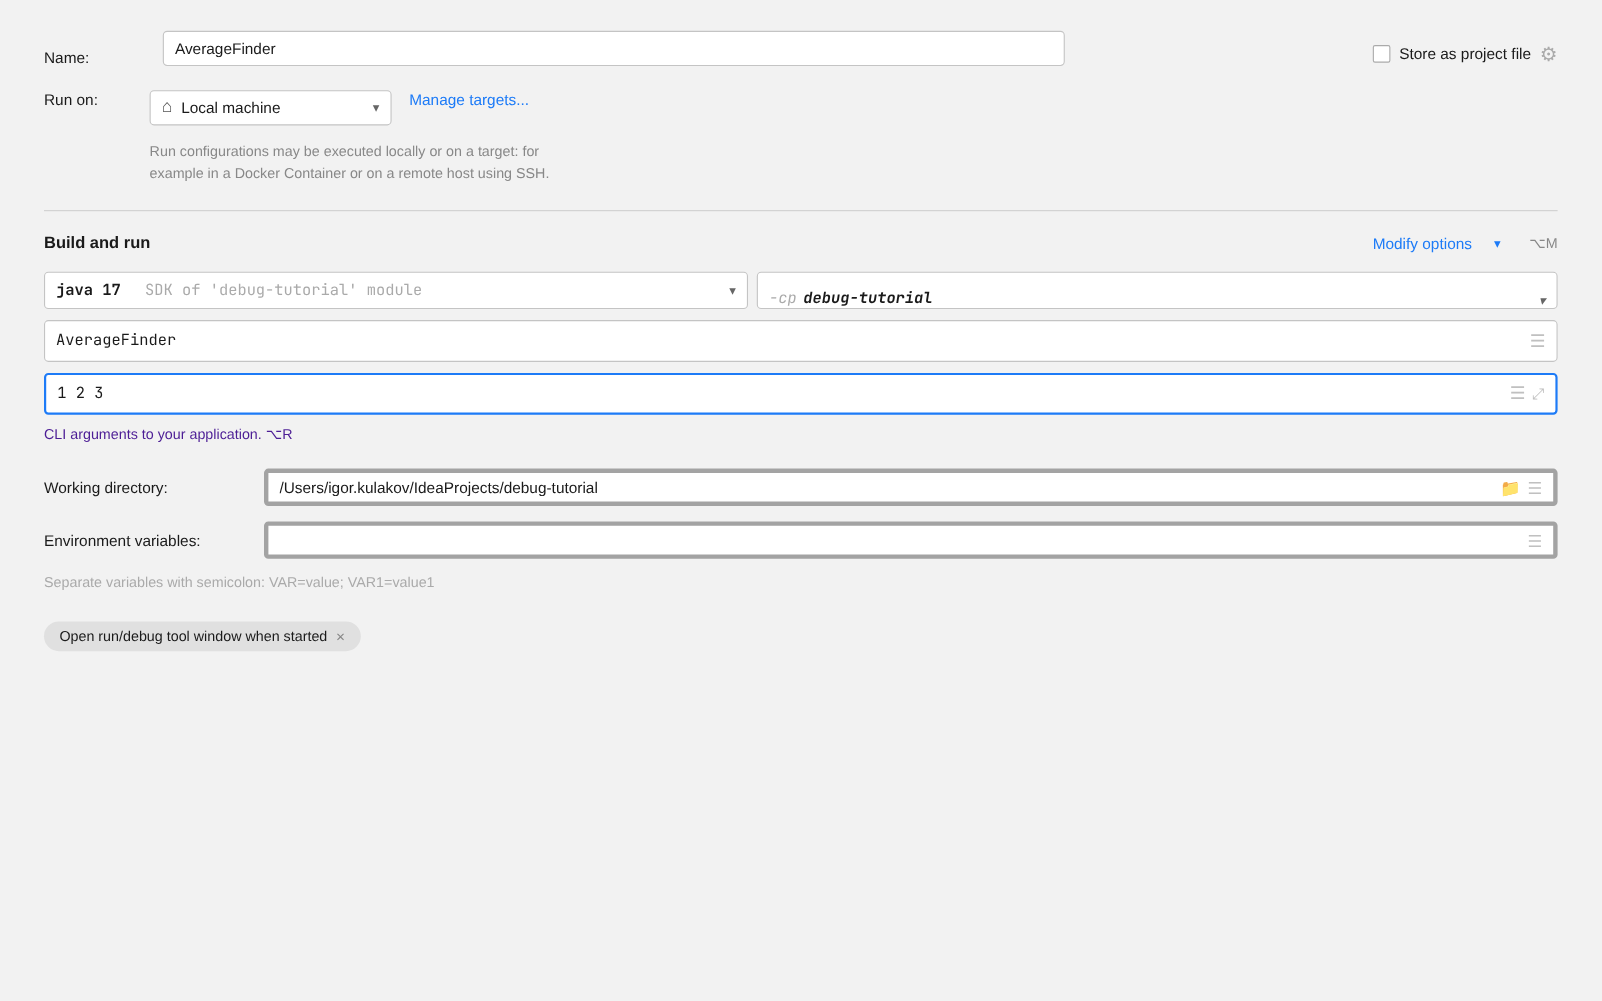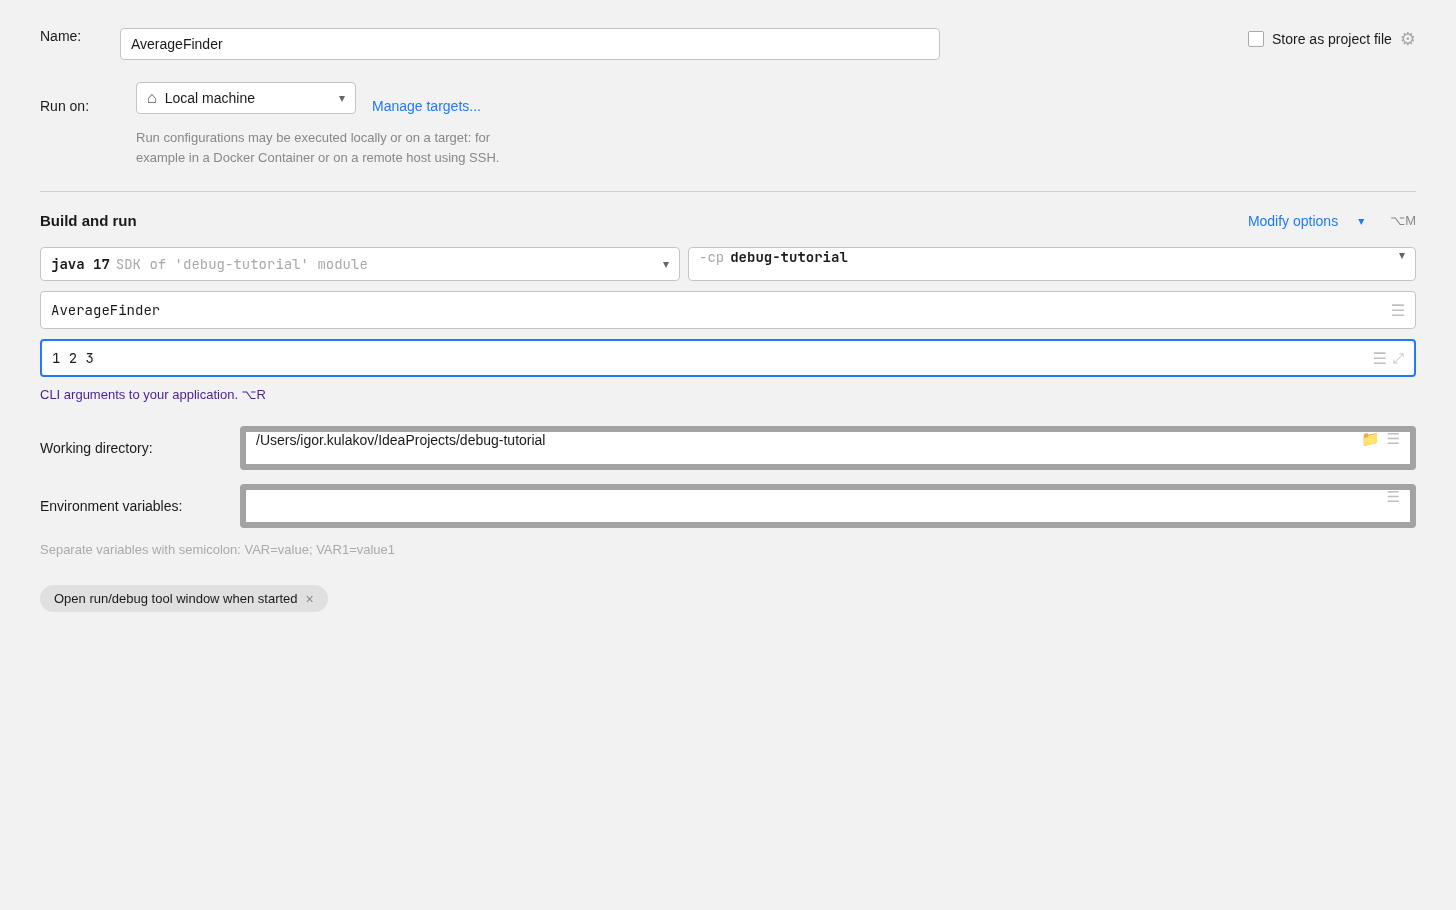--- a/index.html
+++ b/index.html
@@ -11,22 +11,23 @@
     }
     .container {
       max-width: 1456px;
       min-height: 910px;
       background: #f2f2f2;
       padding: 28px 40px 40px 40px;
     }
     
     .name-row {
       display: flex;
-      align-items: flex-start;
+      align-items: flex-end;
       margin-bottom: 22px;
+      gap: 28px;
     }
     .name-label {
       font-size: 14px;
       min-width: 80px;
       color: #1a1a1a;
     }
     .name-input {
       flex: 0 0 820px;
       height: 32px;
       border: 1px solid #c4c4c4;
@@ -56,21 +57,21 @@
       color: #1a1a1a;
     }
     .gear-icon {
       font-size: 18px;
       color: #aaa;
       cursor: pointer;
     }
     
     .run-on-row {
       display: flex;
-      align-items: flex-end;
+      align-items: flex-start;
       margin-bottom: 14px;
       gap: 16px;
     }
     .run-on-label {
       font-size: 14px;
       min-width: 80px;
       color: #1a1a1a;
     }
     .run-on-dropdown {
       display: flex;
@@ -153,21 +154,21 @@
       margin-bottom: 10px;
     }
     .java-dropdown {
       display: flex;
       align-items: center;
       border: 1px solid #c4c4c4;
       border-radius: 4px;
       background: #fff;
       height: 34px;
       padding: 0 10px;
-      gap: 6px;
+      gap: 22px;
       cursor: pointer;
       flex: 0 0 640px;
     }
     .java-version {
       font-family: "JetBrains Mono", "Consolas", "Courier New", monospace;
       font-size: 14px;
       font-weight: 700;
       color: #1a1a1a;
     }
     .java-sdk-text {
@@ -176,29 +177,30 @@
       color: #aaa;
       flex: 1;
     }
     .java-dropdown-arrow {
       font-size: 12px;
       color: #666;
       margin-left: auto;
     }
     .cp-dropdown {
       display: flex;
-      align-items: flex-start;
+      align-items: flex-end;
       border: 1px solid #c4c4c4;
       border-radius: 4px;
       background: #fff;
       height: 34px;
       padding: 0 10px;
       gap: 6px;
       cursor: pointer;
       flex: 1;
+      font-style: italic;
     }
     .cp-text {
       font-family: "JetBrains Mono", "Consolas", "Courier New", monospace;
       font-size: 14px;
       color: #aaa;
     }
     .cp-value {
       font-family: "JetBrains Mono", "Consolas", "Courier New", monospace;
       font-size: 14px;
       font-weight: 700;
@@ -256,26 +258,26 @@
       margin-bottom: 14px;
     }
     .form-label {
       min-width: 200px;
       font-size: 14px;
       color: #1a1a1a;
     }
     .form-input-wrapper {
       flex: 1;
       display: flex;
-      align-items: flex-end;
-      border: 6px solid #a3a3a3;
+      align-items: flex-start;
+      border: 4px solid #a3a3a3;
       border-radius: 4px;
       background: #fff;
       height: 34px;
-      padding: 16px 10px;
+      padding: 5px 10px;
       gap: 6px;
     }
     .form-input-wrapper input {
       flex: 1;
       border: none;
       background: transparent;
       font-size: 14px;
       color: #1a1a1a;
       outline: none;
       font-family: inherit;

